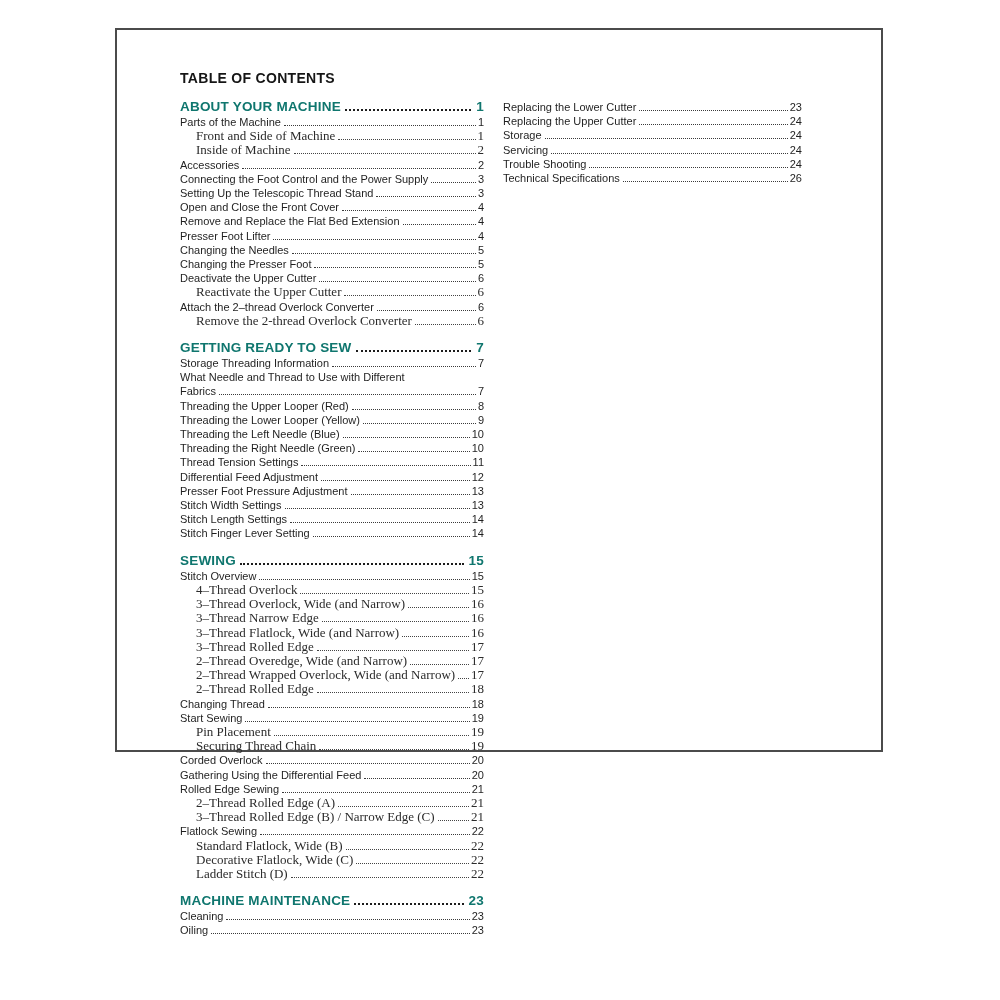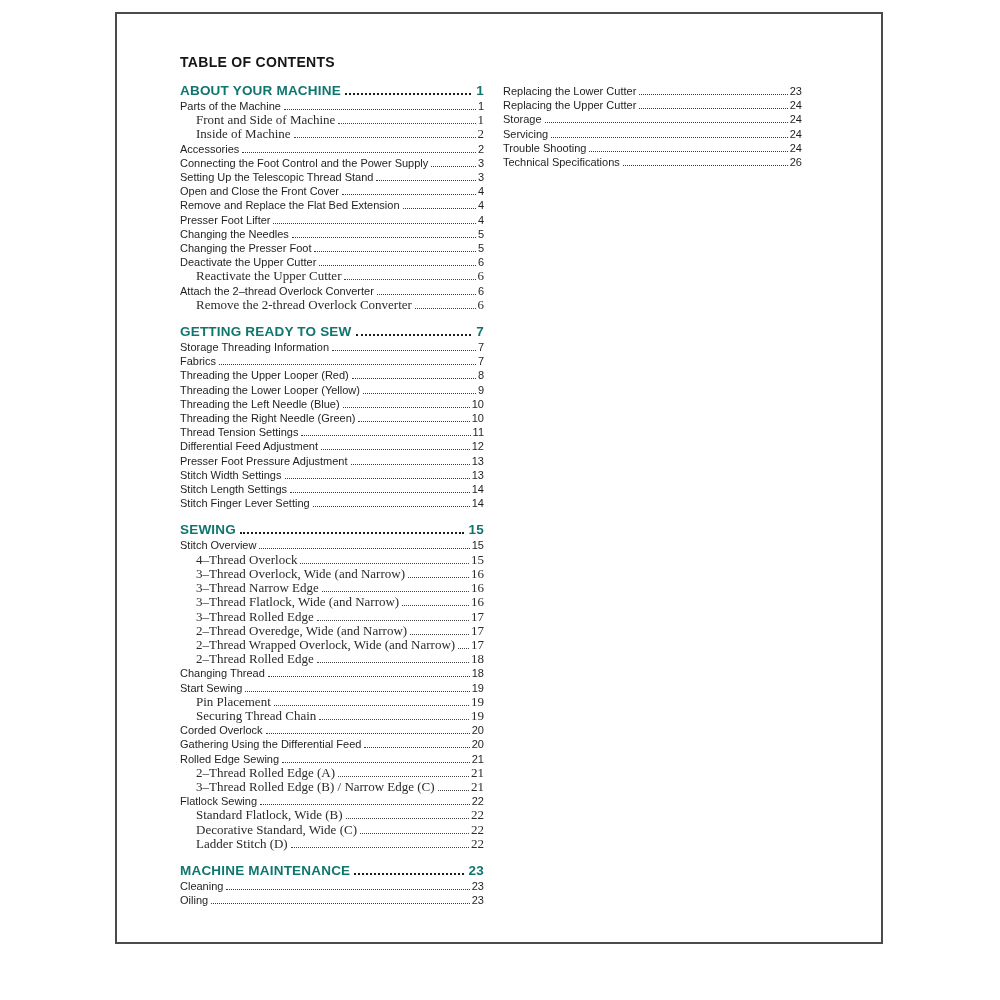--- a/index.html
+++ b/index.html
@@ -8,22 +8,22 @@
     --bg:#ffffff;
   }
   *{margin:0;padding:0;box-sizing:border-box;}
   html,body{width:1000px;height:1000px;background:var(--bg);overflow:hidden;}
   body{font-family:"Liberation Sans",sans-serif;color:var(--ink);}
 
   .canvas{position:relative;width:1000px;height:1000px;background:var(--bg);}
 
   .sheet{
     position:absolute;
-    left:115px;top:12px;
-    width:768px;height:932px;
+    left:115px;top:28px;
+    width:768px;height:724px;
     background:var(--bg);
     border:2px solid var(--border);
   }
 
   .col{position:absolute;}
   .col-left{left:63px;top:41px;width:304px;}
   .col-right{left:386px;top:70px;width:299px;}
 
   .title{
     font-family:"Liberation Sans",sans-serif;
@@ -172,20 +172,23 @@
             <div class="toc-row lvl0">
               <span class="label">GETTING READY TO SEW</span>
               <span class="dots"></span>
               <span class="page">7</span>
             </div>
             <div class="toc-row lvl1">
               <span class="label">Storage Threading Information</span>
               <span class="dots"></span>
               <span class="page">7</span>
             </div>
+            <div class="toc-row lvl1 nopage">
+              <span class="label">What Needle and Thread to Use with Different</span>
+            </div>
             <div class="toc-row lvl1">
               <span class="label">Fabrics</span>
               <span class="dots"></span>
               <span class="page">7</span>
             </div>
             <div class="toc-row lvl1">
               <span class="label">Threading the Upper Looper (Red)</span>
               <span class="dots"></span>
               <span class="page">8</span>
             </div>
@@ -335,21 +338,21 @@
               <span class="label">Flatlock Sewing</span>
               <span class="dots"></span>
               <span class="page">22</span>
             </div>
             <div class="toc-row lvl2">
               <span class="label">Standard Flatlock, Wide (B)</span>
               <span class="dots"></span>
               <span class="page">22</span>
             </div>
             <div class="toc-row lvl2">
-              <span class="label">Decorative Standard, Wide (C)</span>
+              <span class="label">Decorative Flatlock, Wide (C)</span>
               <span class="dots"></span>
               <span class="page">22</span>
             </div>
             <div class="toc-row lvl2">
               <span class="label">Ladder Stitch (D)</span>
               <span class="dots"></span>
               <span class="page">22</span>
             </div>
           </div>
           <div class="toc-section">

